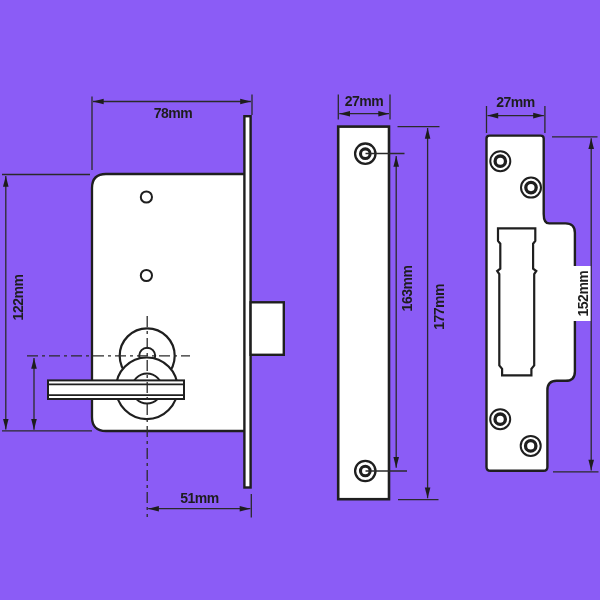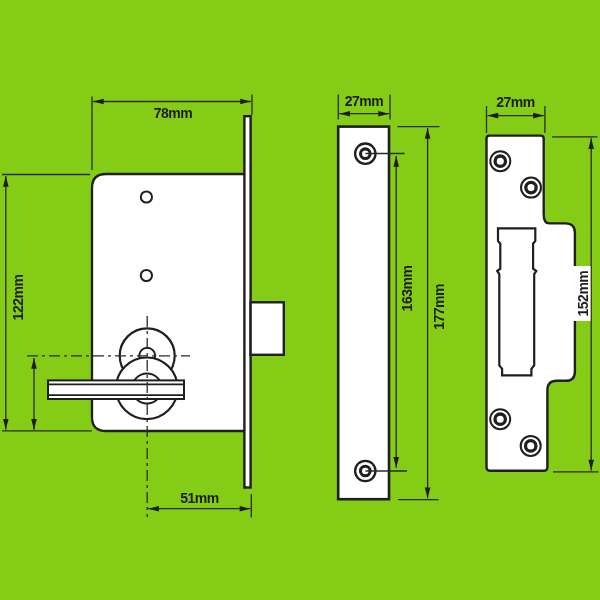--- a/index.html
+++ b/index.html
@@ -1,16 +1,16 @@
 <!DOCTYPE html>
 <html><head>
 <meta charset="utf-8">
 <style>
   html,body{margin:0;padding:0;background:#ffffff;}
-  .wrap{width:600px;height:600px;position:relative;background:#84cc16;}
+  .wrap{width:600px;height:600px;position:relative;background:#8b5cf6;}
   text{font-family:"Liberation Sans", sans-serif;font-size:14px;font-weight:bold;fill:#1d1d1d;letter-spacing:-0.5px;}
 </style>
 </head>
 <body>
 <div class="wrap">
 <svg width="600" height="600" viewBox="0 0 600 600">
 <defs>
 <marker id="ar" viewBox="0 0 12 8" markerWidth="12" markerHeight="8" refX="11" refY="4" orient="auto-start-reverse" markerUnits="userSpaceOnUse">
   <path d="M0.3,1.2 L11,4 L0.3,6.8 Z" fill="#1d1d1d"></path>
 </marker>

